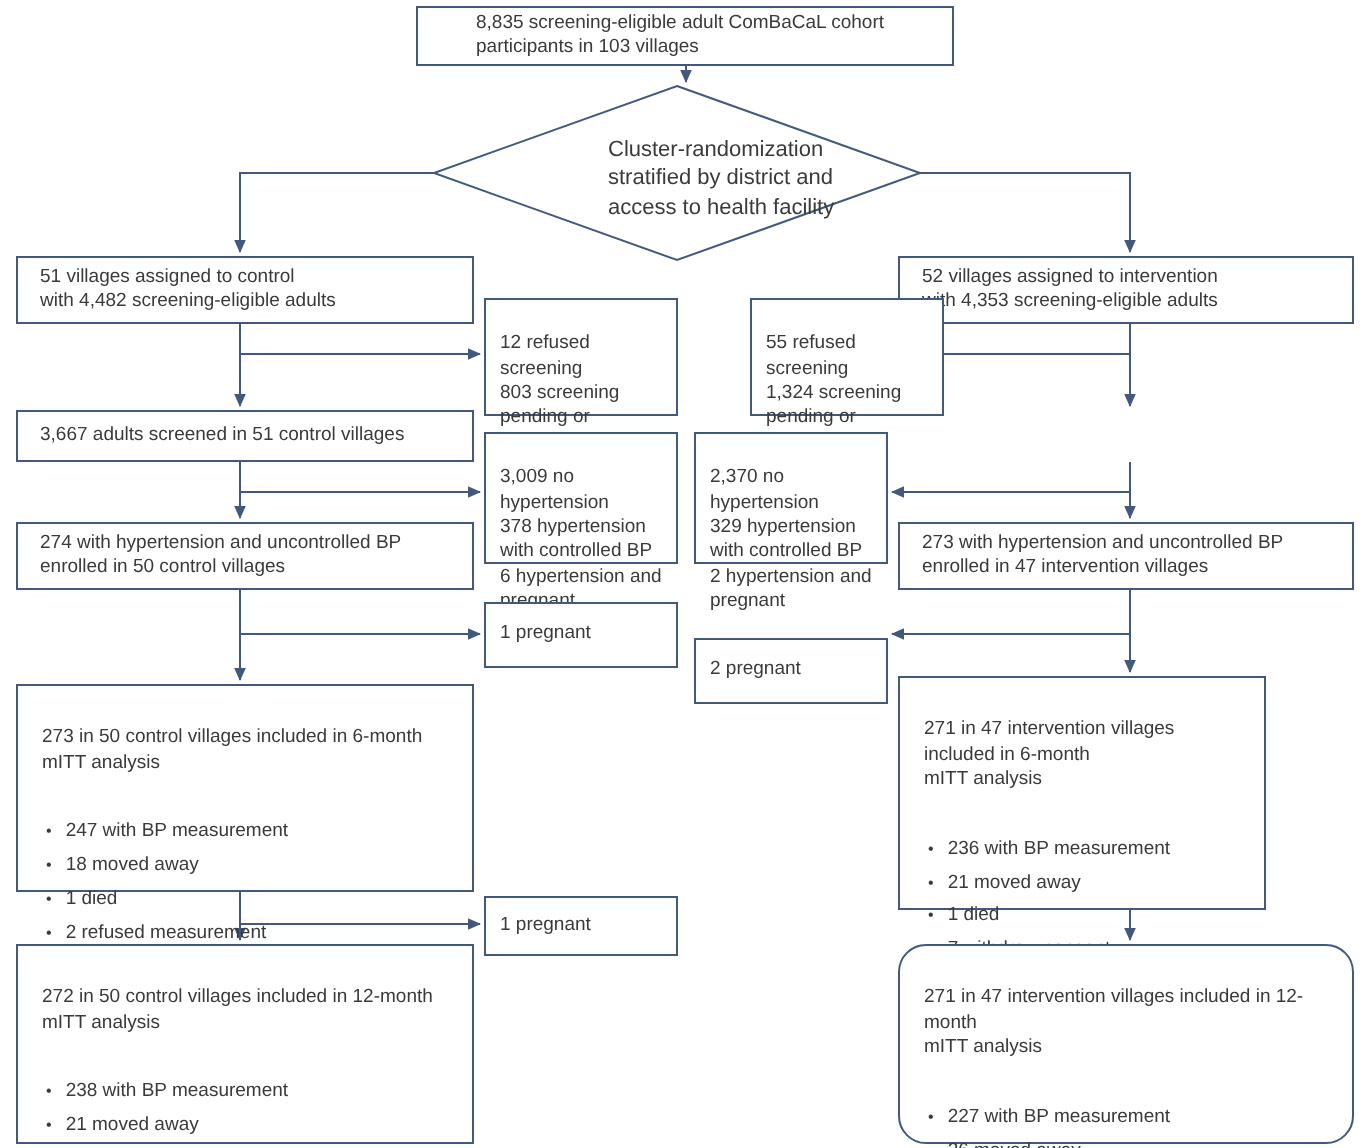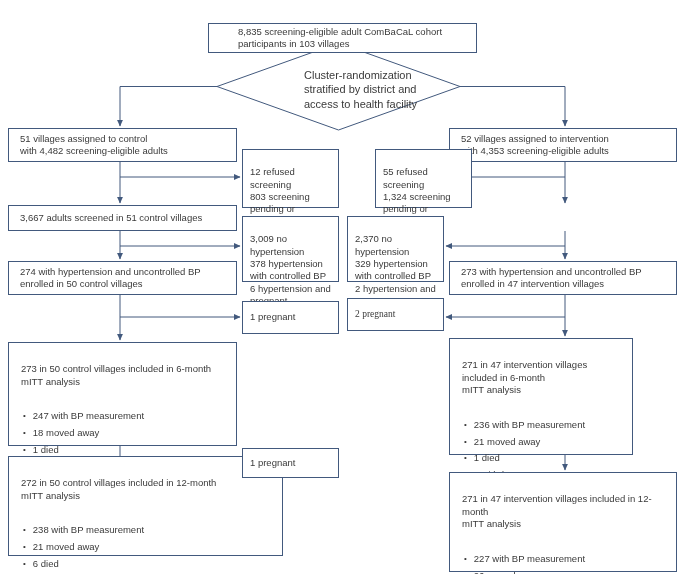--- a/index.html
+++ b/index.html
@@ -72,21 +72,21 @@
       <path d="M565,231 L565,259" marker-end="url(#arrow)"></path>
       <path d="M565,246 L446,246" marker-end="url(#arrow)"></path>
       <path d="M565,295 L565,336" marker-end="url(#arrow)"></path>
       <path d="M565,317 L446,317" marker-end="url(#arrow)"></path>
       <path d="M565,455 L565,470" marker-end="url(#arrow)"></path>
     </g>
 
     <polygon points="338.5,43 460,86.5 338.5,130 217,86.5" fill="#ffffff" stroke="#42597d" stroke-width="1"></polygon>
   </svg>
 
-  <div class="box center-v pad-top" style="left:208px; top:3px; width:269px; height:30px;margin-top:20px;">
+  <div class="box center-v pad-top" style="left:208px; top:3px; width:269px; height:30px;">
     <span class="txt">8,835 screening-eligible adult ComBaCaL cohort
 participants in 103 villages</span>
   </div>
 
   <div class="diamond-label">Cluster-randomization
 stratified by district and
 access to health facility</div>
 
   <div class="box center-v pad" style="left:8px; top:128px; width:229px; height:34px;">
     <span class="txt">51 villages assigned to control
@@ -116,21 +116,21 @@
           <span>1 died</span>
         </div><div class="bullet">
           <span class="dot">•</span>
           <span>2 refused measurement</span>
         </div><div class="bullet">
           <span class="dot">•</span>
           <span>5 missing</span>
         </div></div>
   </div>
 
-  <div class="box listbox" style="left:8px; top:456px; width:275px; height:100px;">
+  <div class="box listbox" style="left:8px; top:472px; width:229px; height:100px;">
     <span class="title">272 in 50 control villages included in 12-month
 mITT analysis</span>
     <div><div class="bullet">
           <span class="dot">•</span>
           <span>238 with BP measurement</span>
         </div><div class="bullet">
           <span class="dot">•</span>
           <span>21 moved away</span>
         </div><div class="bullet">
           <span class="dot">•</span>
@@ -166,21 +166,21 @@
           <span>7 withdrew consent</span>
         </div><div class="bullet">
           <span class="dot">•</span>
           <span>1 refused measurement</span>
         </div><div class="bullet">
           <span class="dot">•</span>
           <span>5 missing</span>
         </div></div>
   </div>
 
-  <div class="box listbox" style="left:449px; top:472px; width:228px; height:100px;">
+  <div class="box listbox" style="left:449px; top:472px; width:228px; height:100px;border-radius:14px;">
     <span class="title">271 in 47 intervention villages included in 12-month
 mITT analysis</span>
     <div><div class="bullet">
           <span class="dot">•</span>
           <span>227 with BP measurement</span>
         </div><div class="bullet">
           <span class="dot">•</span>
           <span>26 moved away</span>
         </div></div>
   </div>
@@ -212,21 +212,21 @@
 329 hypertension
 with controlled BP
 2 hypertension and
 pregnant</span>
   </div>
 
   <div class="box center-v pad-sm" style="left:242px; top:301px; width:97px; height:33px;">
     <span class="txt">1 pregnant</span>
   </div>
 
-  <div class="box center-v pad-sm" style="left:347px; top:298px; width:97px; height:33px;font-family:Liberation Serif, serif;">
+  <div class="box center-v pad-sm" style="left:347px; top:319px; width:97px; height:33px;">
     <span class="txt">2 pregnant</span>
   </div>
 
   <div class="box center-v pad-sm" style="left:242px; top:448px; width:97px; height:30px;">
     <span class="txt">1 pregnant</span>
   </div>
 
 </div>
 
 </body></html>

